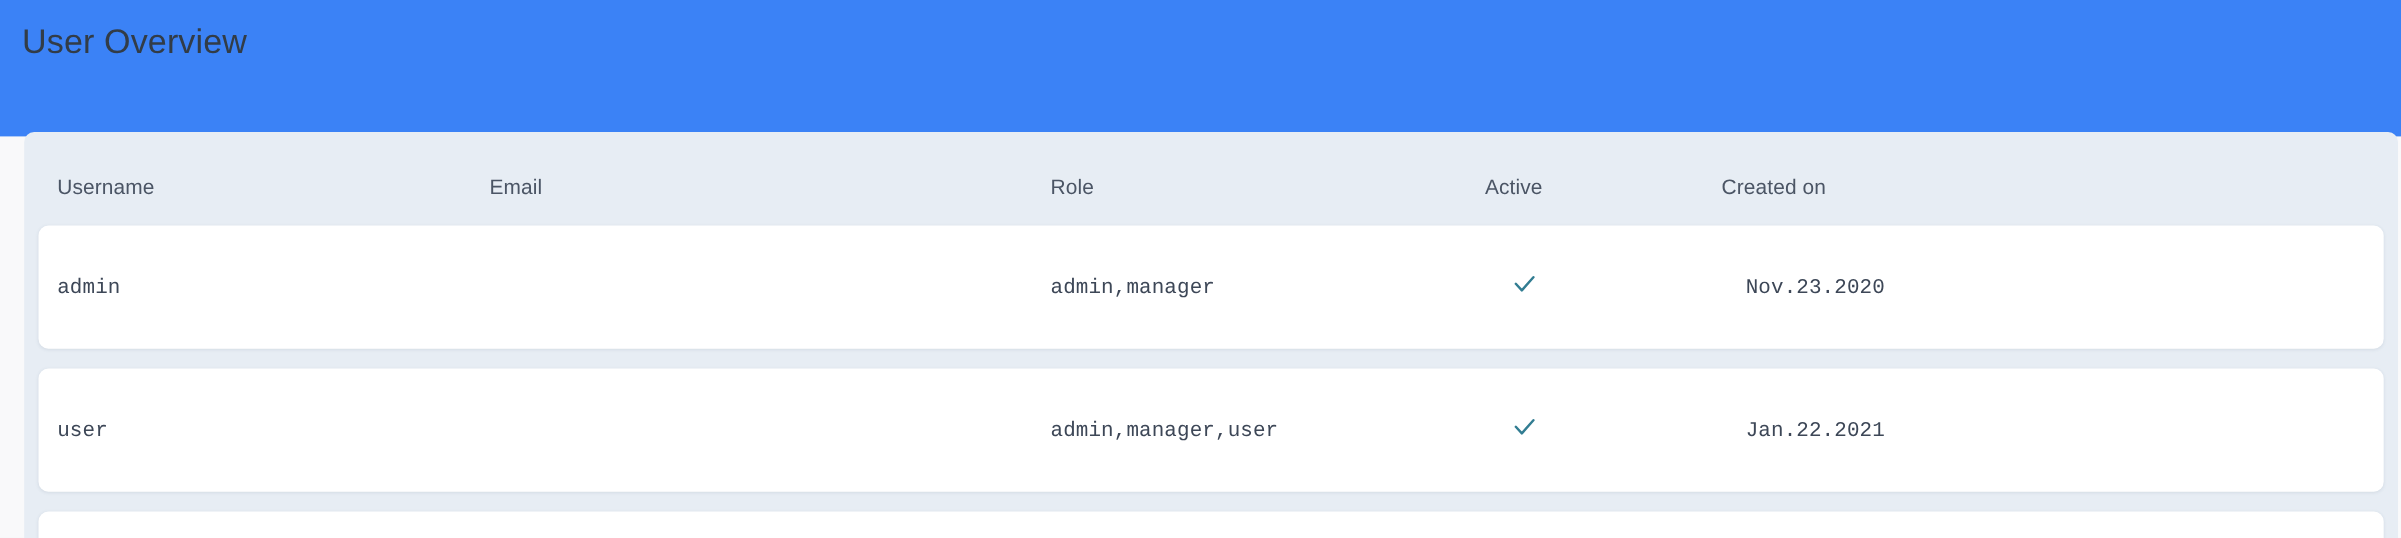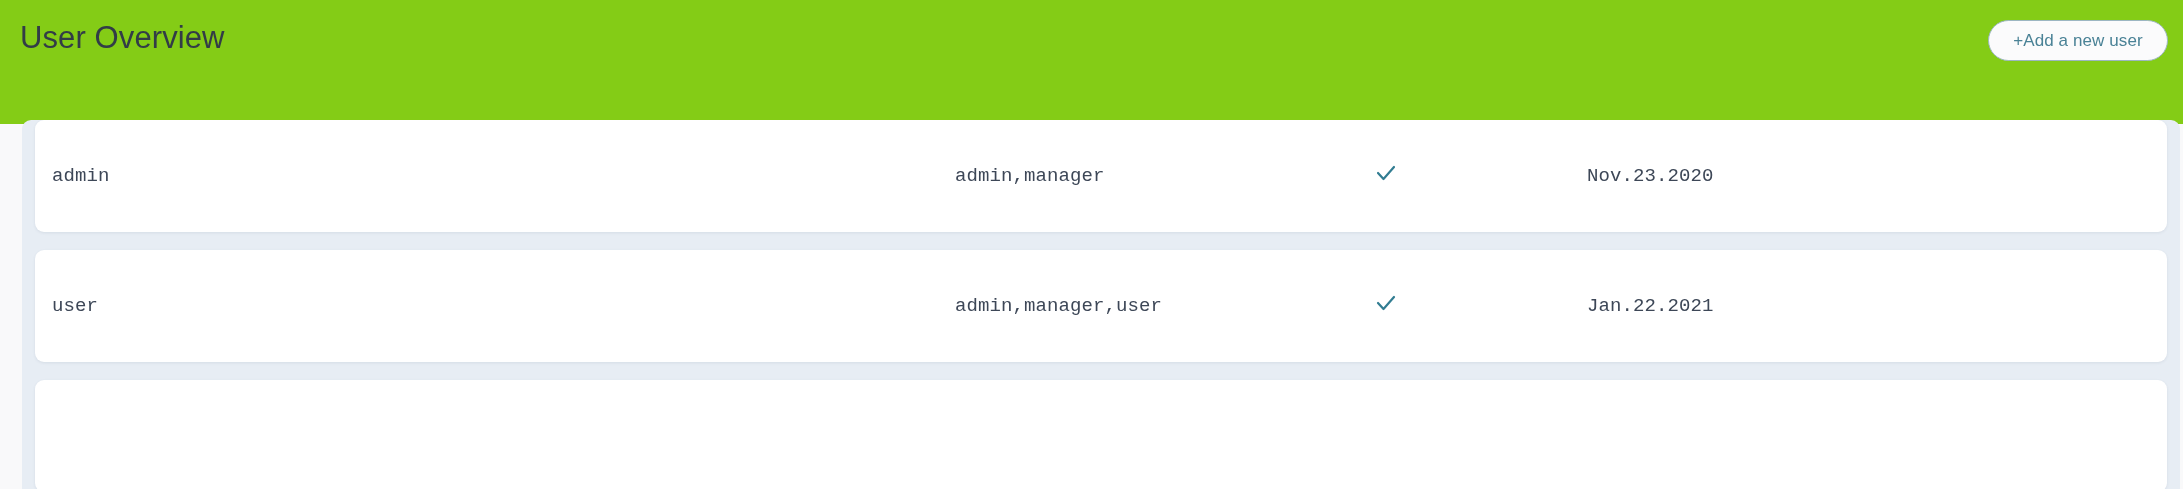--- a/index.html
+++ b/index.html
@@ -15,21 +15,21 @@
     position: relative;
   }
 
   
   .page-header {
     position: absolute;
     left: 0;
     top: 0;
     width: 2183px;
     height: 124px;
-    background: #84cc16;
+    background: #3b82f6;
     box-sizing: border-box;
   }
   .page-title {
     position: absolute;
     left: 20px;
     top: 20px;
     font-size: 31px;
     font-weight: 400;
     color: #323c47;
     letter-spacing: 0.1px;
@@ -131,25 +131,31 @@
   
   .row-card.partial {
     height: 112px;
   }
 </style>
 </head>
 <body>
 
 <div class="page-header">
   <div class="page-title">User Overview</div>
-  <button class="add-user-button">+Add a new user</button>
 </div>
 
 <div class="table-panel">
 
+  <div class="table-head">
+    <div class="cell col-username">Username</div>
+    <div class="cell col-email">Email</div>
+    <div class="cell col-role">Role</div>
+    <div class="cell col-active">Active</div>
+    <div class="cell col-created">Created on</div>
+  </div>
 
   <div class="rows-area">
 
     <div class="row-card">
       <div class="cell col-username">admin</div>
       <div class="cell col-role">admin,manager</div>
       <div class="cell col-active">
         <span class="check-icon">
           <svg width="22" height="22" viewBox="0 0 22 22">
             <polyline points="3,11 8.5,17 19,5" fill="none" stroke="#327d92" stroke-width="2.2" stroke-linecap="round" stroke-linejoin="round"></polyline>

